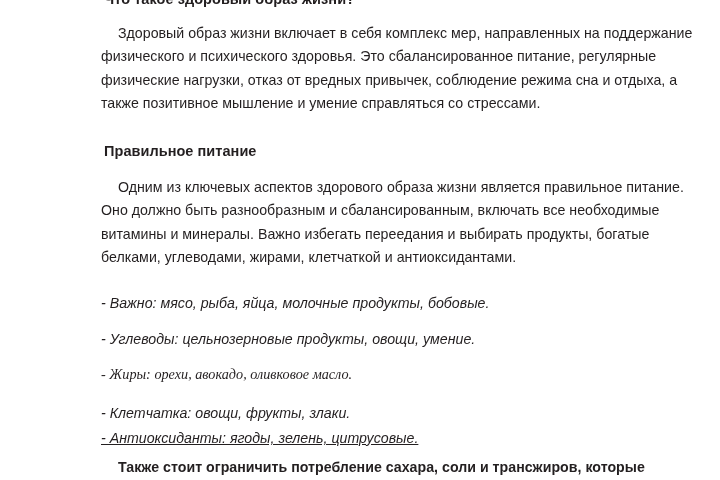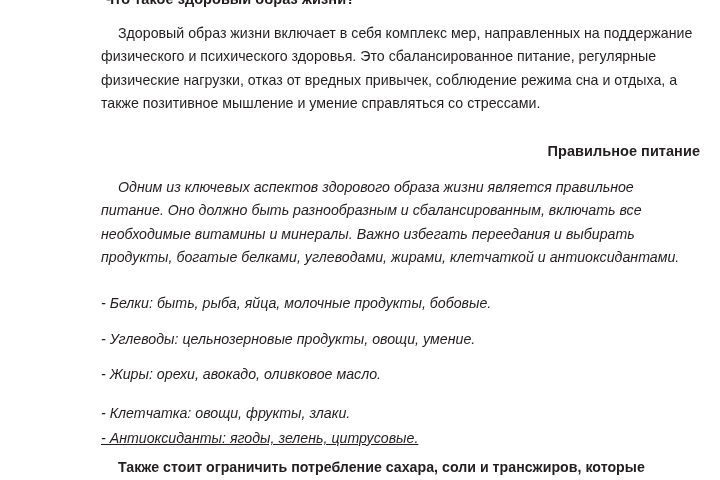--- a/index.html
+++ b/index.html
@@ -78,25 +78,25 @@
     color: #231f20;
     margin: 0;
     padding: 0;
     white-space: nowrap;
     letter-spacing: 0.01px;
   }
 
   
   .blk { position: absolute; left: 0; width: 596px; }
   .b-p1      { top: 22px; }
-  .b-h2      { top: 142px; left: 3px; text-align: right; }
-  .b-p2      { top: 176px; font-style: italic; }
+  .b-h2      { top: 142px; left: 3px; }
+  .b-p2      { top: 176px; }
   .b-li1     { top: 292px; }
   .b-li2     { top: 328px; }
-  .b-li3     { top: 363px; }
+  .b-li3     { top: 363px; font-family: Liberation Serif, serif; }
   .b-li4     { top: 402px; }
   .b-li5     { top: 427px; text-decoration: underline; }
   .b-p3      { top: 456px; font-weight: bold; }
 </style>
 </head>
 <body>
 
 <div class="page">
   <div class="content">
 
@@ -108,21 +108,21 @@
 
     <div class="blk b-h2">
       <div class="heading"> Правильное питание</div>
     </div>
 
     <div class="blk b-p2">
       <p class="para indent">Одним из ключевых аспектов здорового образа жизни является правильное питание. Оно должно быть разнообразным и сбалансированным, включать все необходимые витамины и минералы. Важно избегать переедания и выбирать продукты, богатые белками, углеводами, жирами, клетчаткой и антиоксидантами.</p>
     </div>
 
     <div class="blk b-li1">
-      <div class="bullet">- Белки: быть, рыба, яйца, молочные продукты, бобовые.</div>
+      <div class="bullet">- Важно: мясо, рыба, яйца, молочные продукты, бобовые.</div>
     </div>
 
     <div class="blk b-li2">
       <div class="bullet">- Углеводы: цельнозерновые продукты, овощи, умение.</div>
     </div>
 
     <div class="blk b-li3">
       <div class="bullet">- Жиры: орехи, авокадо, оливковое масло.</div>
     </div>
 

